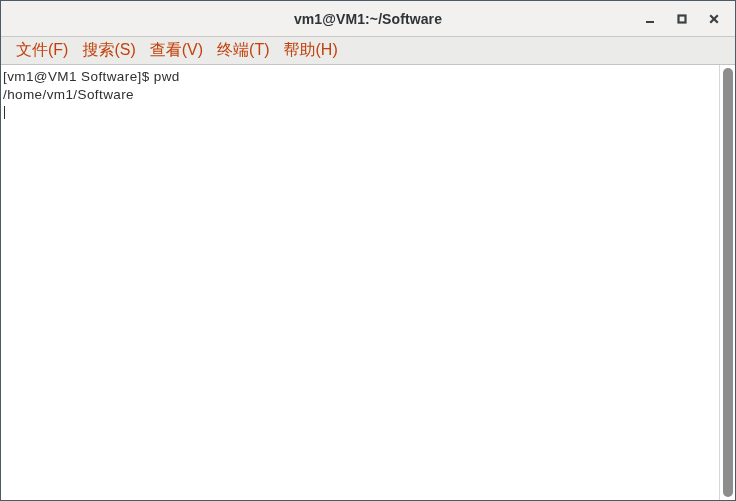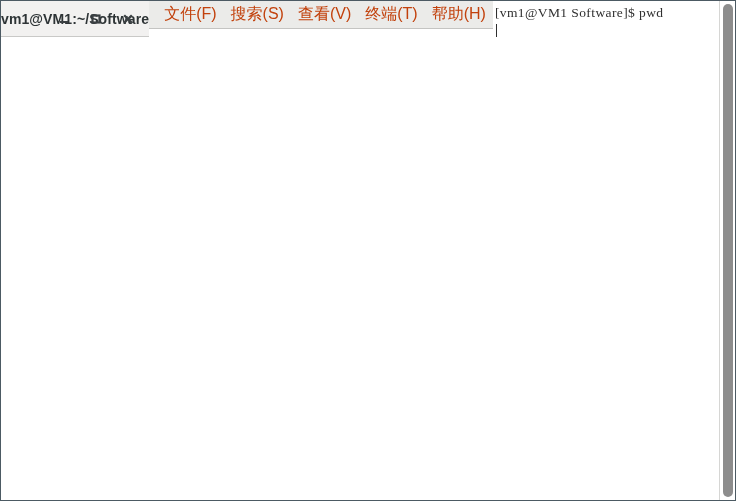--- a/index.html
+++ b/index.html
@@ -17,21 +17,21 @@
   .window {
     position: absolute;
     left: 0;
     top: 0;
     width: 736px;
     height: 501px;
     box-sizing: border-box;
     border: 1px solid #4c5a63;
     background: #ffffff;
     display: flex;
-    flex-direction: row;
+    flex-direction: column;
   }
 
   
   .titlebar {
     position: relative;
     height: 35px;
     min-height: 35px;
     background: #f2f1f0;
     border-bottom: 1px solid #c9c9c7;
     display: flex;
@@ -98,21 +98,21 @@
   }
   .term-screen {
     flex: 1 1 auto;
     background: #ffffff;
     padding: 3px 0 0 2px;
     box-sizing: border-box;
     overflow: hidden;
     min-width: 0;
   }
   .term-line {
-    font-family: Liberation Serif, serif;
+    font-family: Liberation Sans, sans-serif;
     font-size: 13.5px;
     line-height: 18px;
     color: #2f2f2f;
     white-space: pre;
     letter-spacing: 0.4px;
   }
   .term-line .cursor {
     display: inline-block;
     width: 1px;
     height: 13px;
@@ -171,20 +171,21 @@
     <div class="menu-item">文件(F)</div>
     <div class="menu-item">搜索(S)</div>
     <div class="menu-item">查看(V)</div>
     <div class="menu-item">终端(T)</div>
     <div class="menu-item">帮助(H)</div>
   </div>
 
   <div class="term-wrap">
     <div class="term-screen">
       <div class="term-line">[vm1@VM1 Software]$ pwd</div>
+      <div class="term-line">/home/vm1/Software</div>
       <div class="term-line"><span class="cursor"></span></div>
     </div>
     <div class="scrollbar">
       <div class="scroll-thumb"></div>
     </div>
   </div>
 
 </div>
 
 </body></html>

